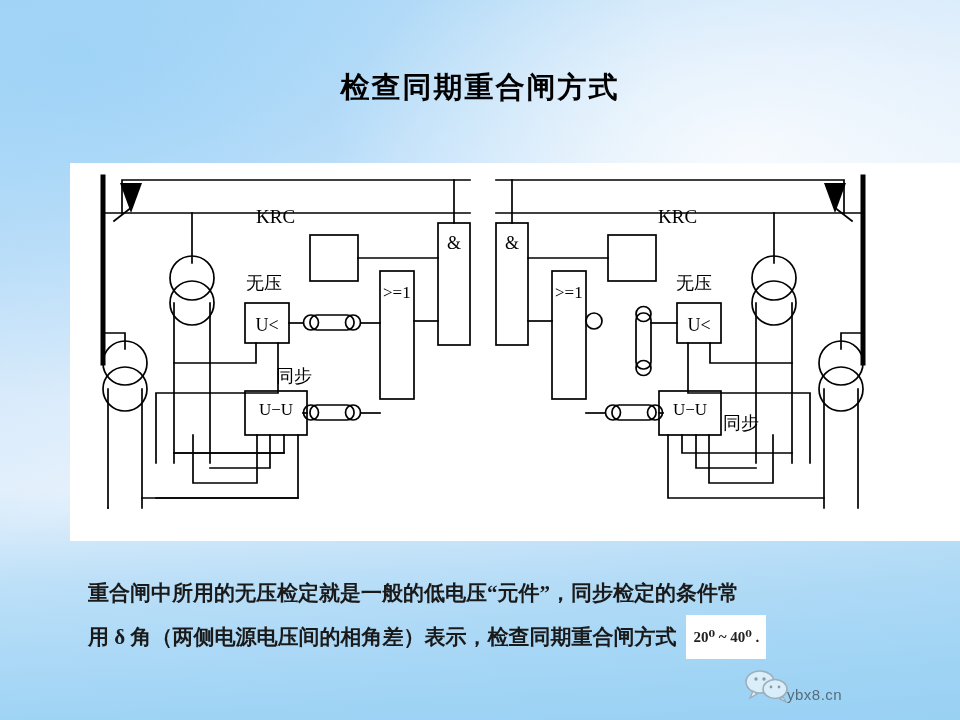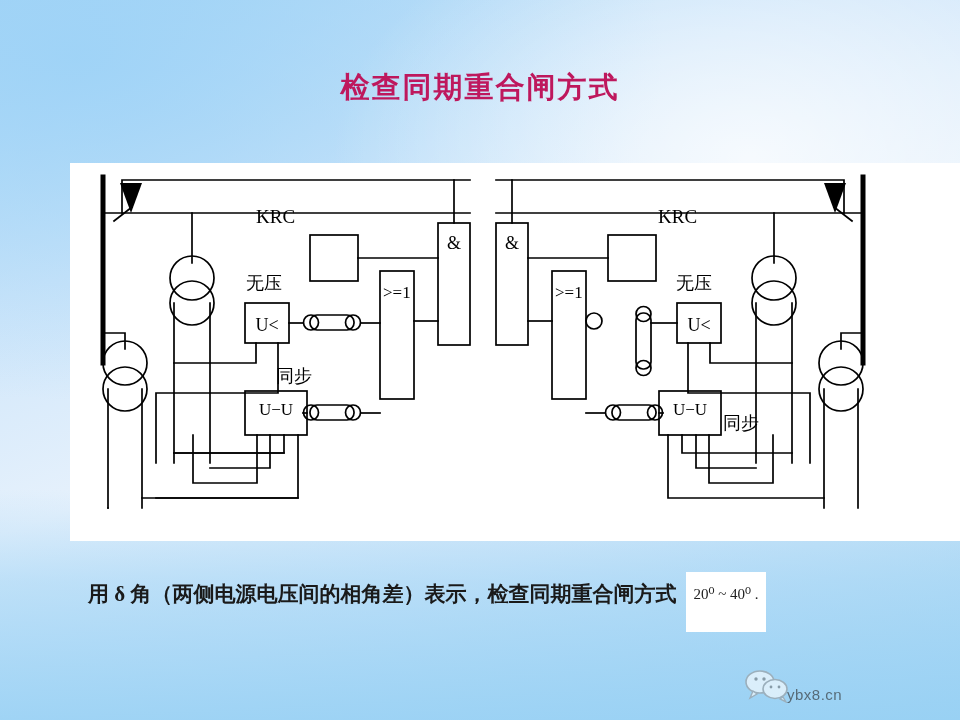--- a/index.html
+++ b/index.html
@@ -26,21 +26,21 @@
   }
 
   #page-title {
     position: absolute;
     top: 68px;
     left: 0;
     width: 960px;
     text-align: center;
     font-size: 29px;
     font-weight: 700;
-    color: #be185d;
+    color: #000000;
     letter-spacing: 2px;
     font-family: "Liberation Serif", "DejaVu Serif", serif;
   }
 
   #diagram-panel {
     position: absolute;
     left: 70px;
     top: 163px;
     width: 936px;
     height: 378px;
@@ -56,24 +56,24 @@
     color: #1a1a1a;
     font-size: 21px;
     font-weight: 700;
     line-height: 43px;
     font-family: "Liberation Serif", "DejaVu Serif", serif;
   }
   #body-text .line { white-space: nowrap; }
   .formula-chip {
     display: inline-block;
     background: #ffffff;
-    padding: 1px 7px 16px 7px;
+    padding: 1px 7px 0 7px;
     margin-left: 10px;
     font-size: 15px;
-    font-weight: 400;
+    font-weight: 700;
     color: #222;
     vertical-align: 2px;
     letter-spacing: 0px;
   }
 
   #watermark {
     position: absolute;
     left: 745px;
     top: 660px;
     width: 215px;
@@ -240,20 +240,21 @@
       <text x="485" y="135" font-size="17">&gt;=1</text>
       <text x="606" y="126" font-size="18">无压</text>
       <text x="629" y="168" font-size="18" text-anchor="middle">U&lt;</text>
       <text x="653" y="266" font-size="18">同步</text>
       <text x="620" y="252" font-size="17" text-anchor="middle">U−U</text>
     </g>
   </svg>
 </div>
 
 <div id="body-text">
+  <div class="line">重合闸中所用的无压检定就是一般的低电压“元件”，同步检定的条件常</div>
   <div class="line"><span>用 δ 角（两侧电源电压间的相角差）表示，检查同期重合闸方式</span><span class="formula-chip">20⁰ ~ 40⁰ .</span></div>
 </div>
 
 <div id="watermark">
   <svg width="44" height="34" viewBox="0 0 44 34">
     <ellipse cx="15" cy="13" rx="14" ry="11" fill="#ffffff" stroke="#9a9a9a" stroke-width="1.6"></ellipse>
     <path d="M8 22 L5 29 L12 25 Z" fill="#ffffff" stroke="#9a9a9a" stroke-width="1.4"></path>
     <ellipse cx="30" cy="20" rx="12" ry="9.5" fill="#ffffff" stroke="#9a9a9a" stroke-width="1.6"></ellipse>
     <path d="M38 28 L41 33 L35 30 Z" fill="#ffffff" stroke="#9a9a9a" stroke-width="1.4"></path>
     <circle cx="11" cy="10" r="1.7" fill="#7a7a7a"></circle>

